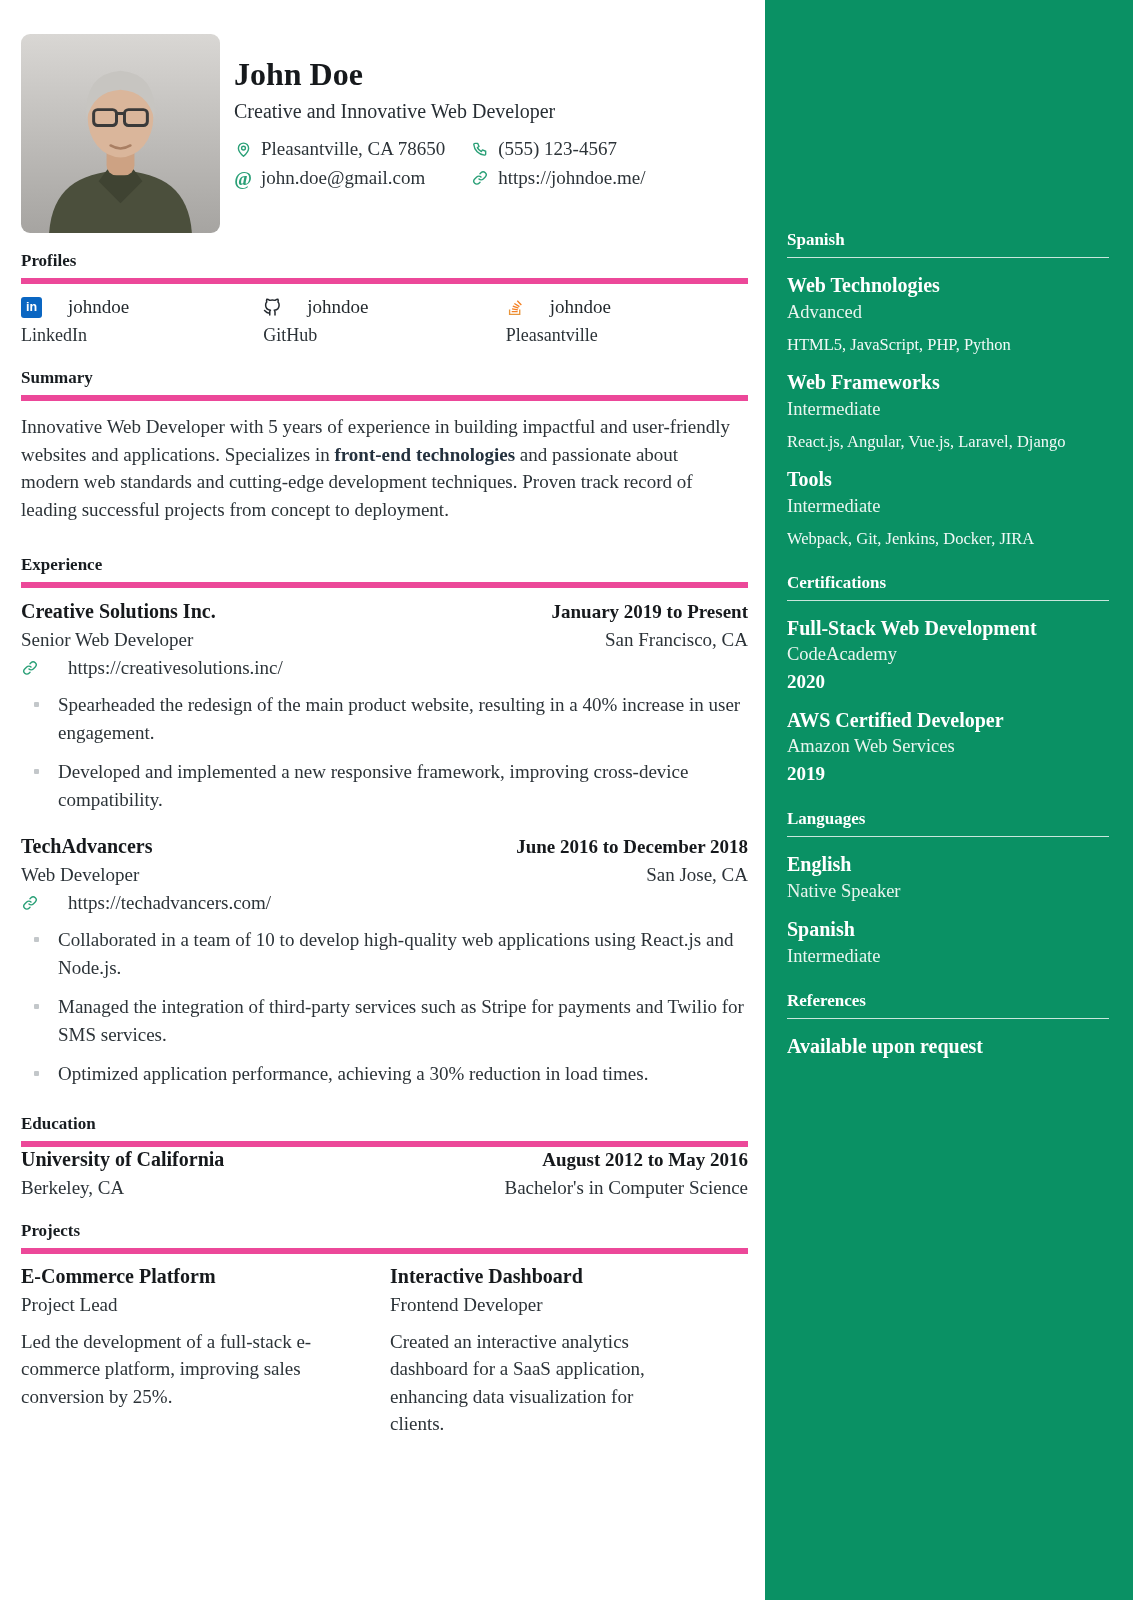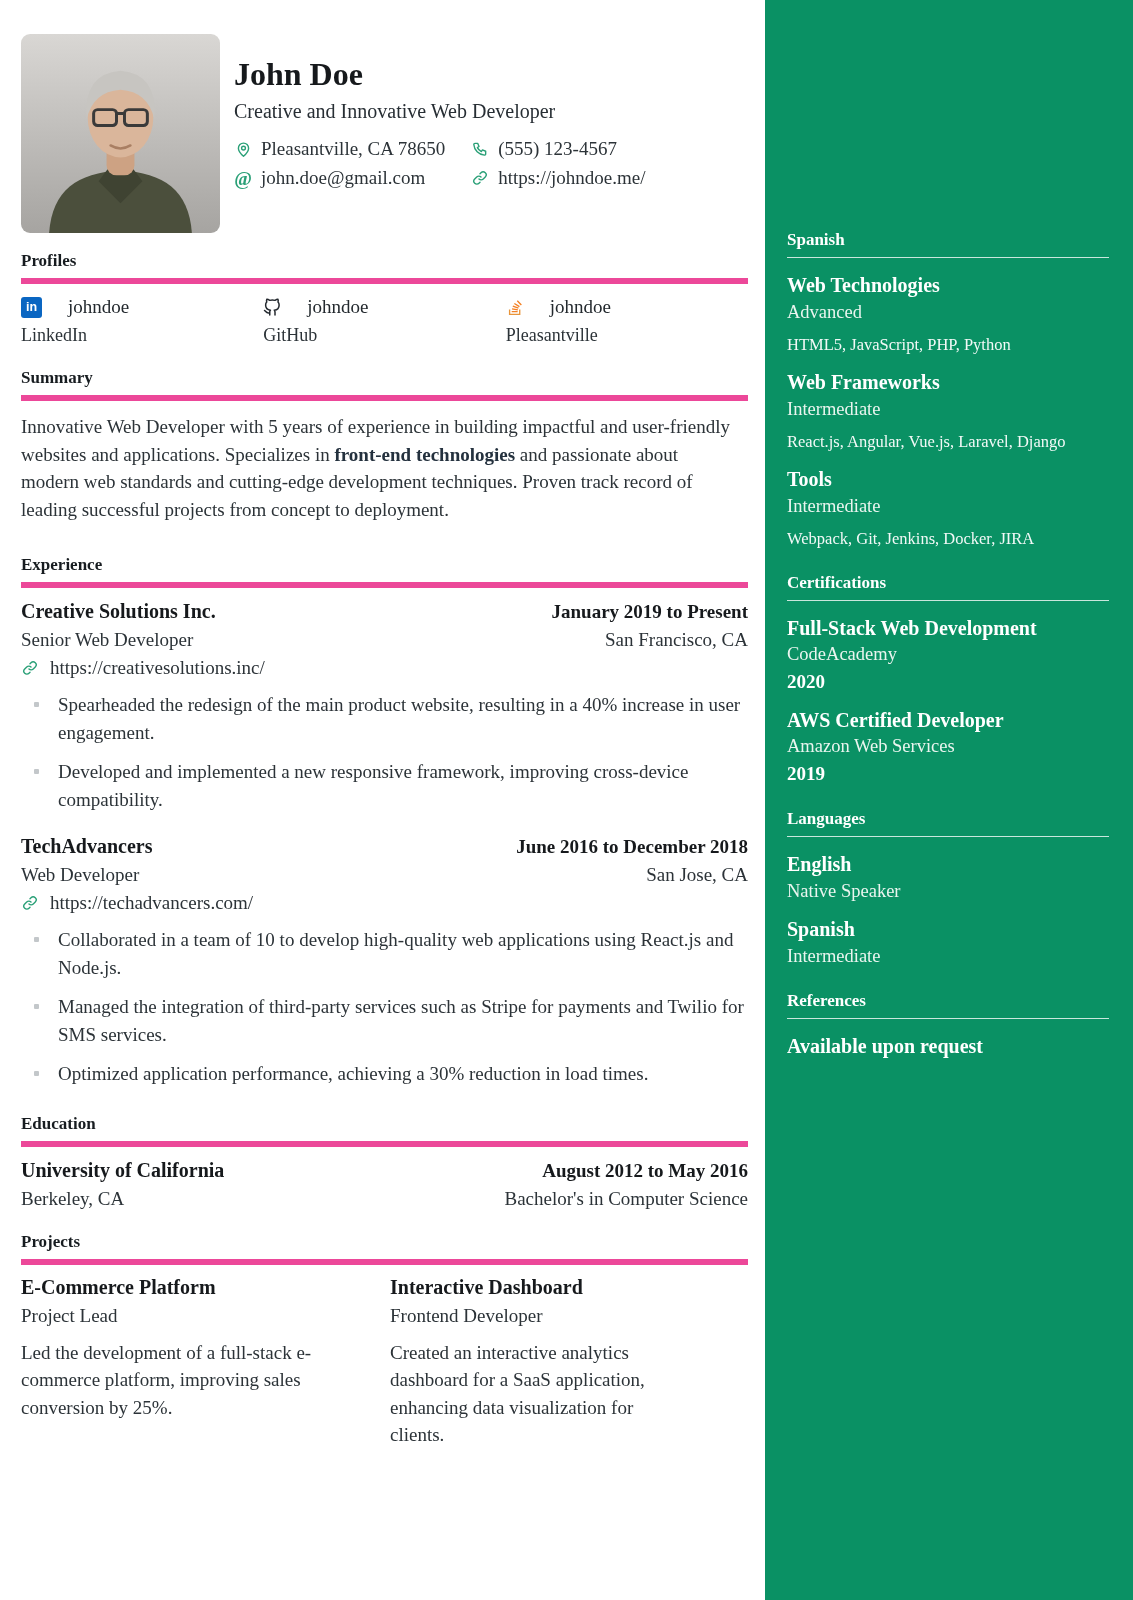--- a/index.html
+++ b/index.html
@@ -60,26 +60,26 @@
   .sec-summary{margin-top:22px;}
   .summary-p{font-size:19px;line-height:27.5px;margin:12px 0 0;color:#2c3338;width:714px;}
   .hl{font-weight:700;color:#24313e;}
   .sec-exp{margin-top:32px;}
   .job{margin-top:12px;}
   .job2{margin-top:22px;}
   .row-split{display:flex;justify-content:space-between;align-items:baseline;}
   .company{font-size:20px;font-weight:700;color:#16191c;}
   .dates{font-size:19px;font-weight:700;color:#16191c;}
   .job-sub{display:flex;justify-content:space-between;font-size:19px;margin-top:6px;color:#2c3338;}
-  .joblink{display:flex;align-items:center;gap:11px;margin-top:6px;font-size:19px;color:#2c3338;}
+  .joblink{display:flex;align-items:center;gap:29px;margin-top:6px;font-size:19px;color:#2c3338;}
   .bullets{margin:4px 0 0;padding:0;list-style:none;}
   .bullets li{position:relative;padding-left:37px;margin-top:12px;font-size:19px;line-height:27.5px;color:#2c3338;}
   .dot{position:absolute;left:13px;top:11px;width:5px;height:5px;background:#c3c7ca;border-radius:1px;}
   .sec-edu{margin-top:26px;}
-  .edu-block{margin-top:12px;}
+  .edu-block{margin-top:1px;}
   .edu-b{font-size:19px;}
   .sec-proj{margin-top:22px;}
   .projects-grid{display:grid;grid-template-columns:369px 1fr;margin-top:11px;}
   .proj-name{font-size:20px;font-weight:700;color:#16191c;}
   .proj-role{font-size:19px;margin-top:6px;color:#2c3338;}
   .proj-desc{font-size:19px;line-height:27.5px;margin-top:12px;color:#2c3338;}
   .pd1{padding-right:44px;}
   .pd2{padding-right:58px;}
 </style>
 </head>

